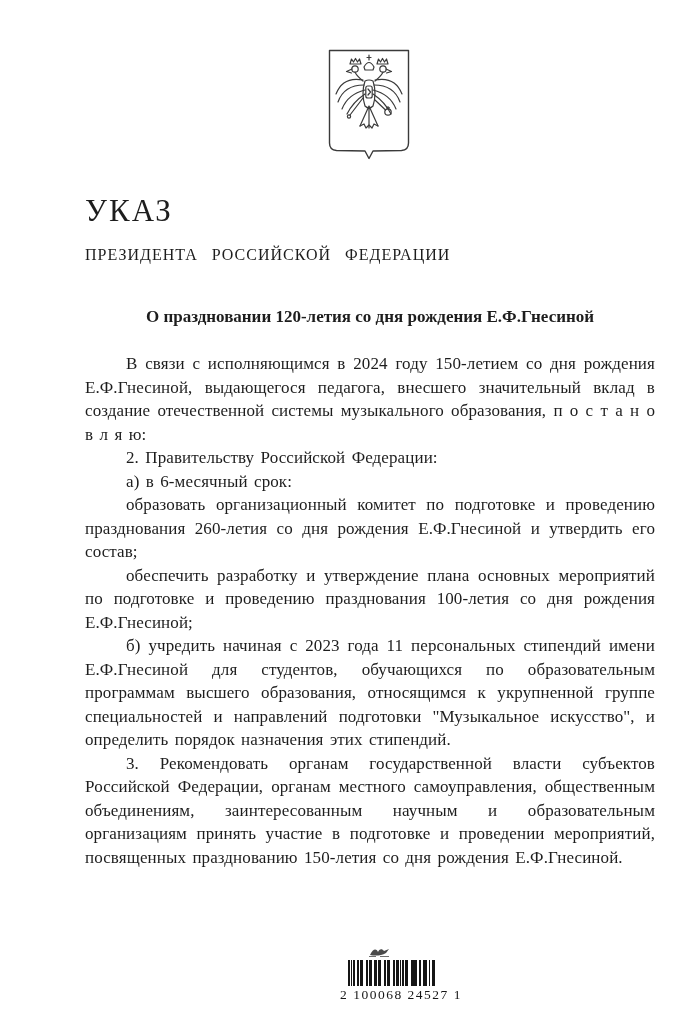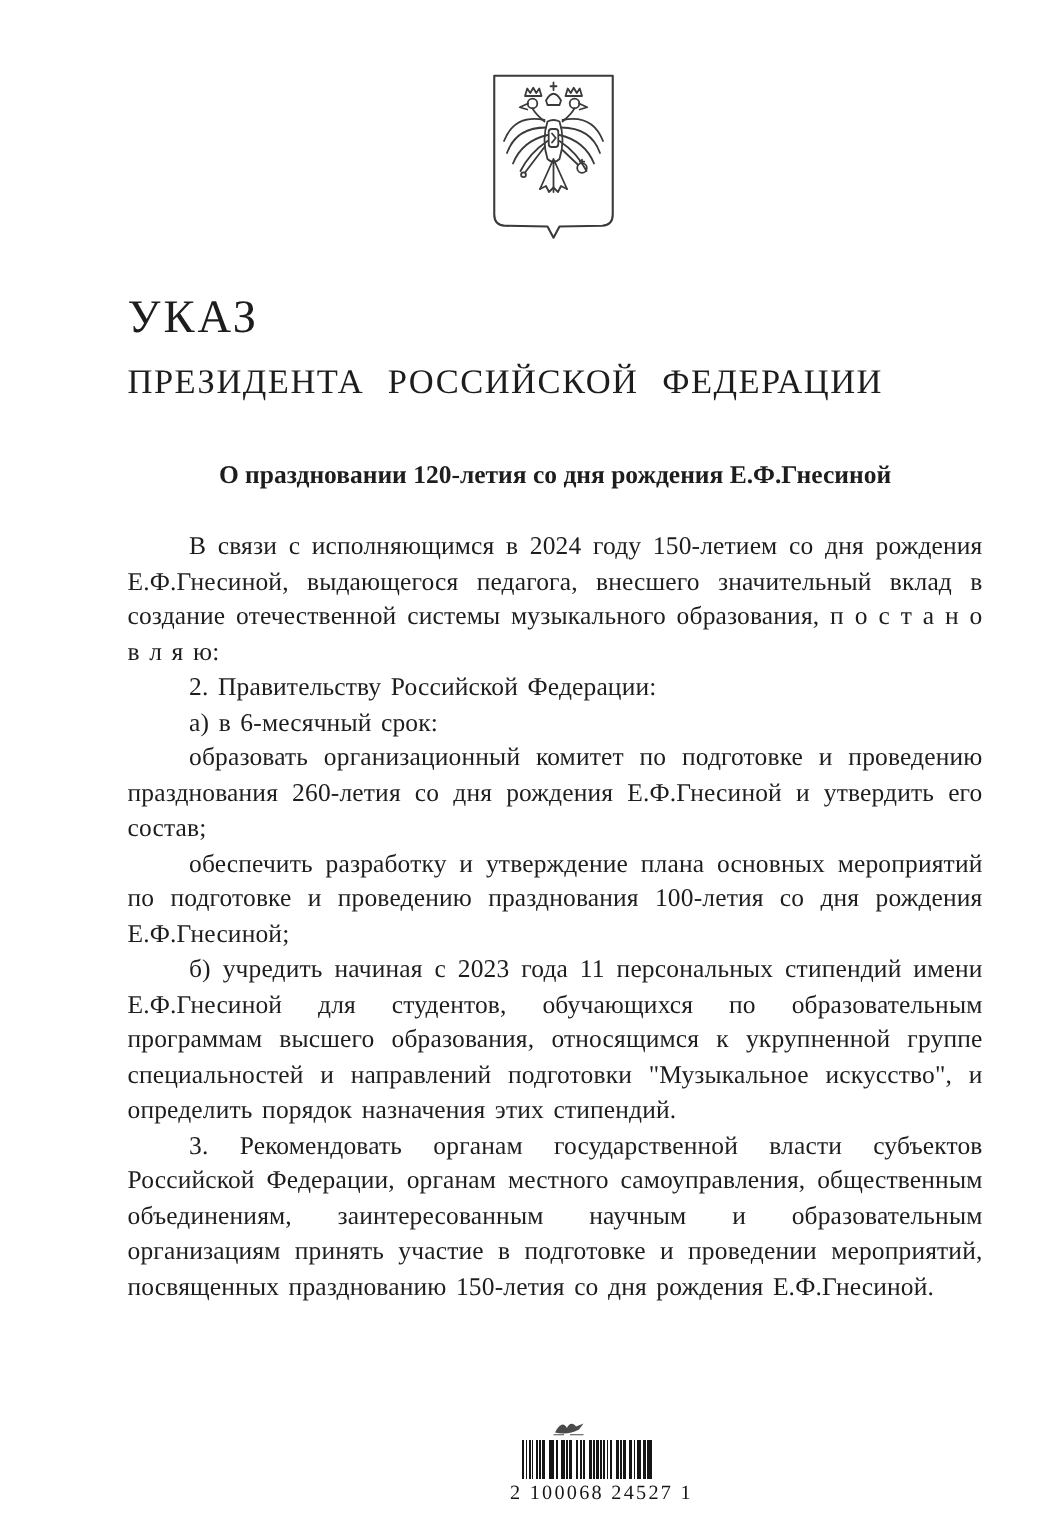--- a/index.html
+++ b/index.html
@@ -21,21 +21,21 @@
     position:absolute; top:174px; left:85px; width:570px;
     text-align:left;
     margin-top:20px;
   }
   .doc-title {
     font-size:31px; letter-spacing:2px; font-weight:400;
     line-height:34px;
   }
   .doc-issuer {
     margin-top:16px;
-    font-size:23px; letter-spacing:1px; word-spacing:9px;
+    font-size:16px; letter-spacing:1px; word-spacing:9px;
     line-height:22px;
   }
   .doc-subject {
     position:absolute; top:306px; left:85px; width:570px;
     text-align:center; font-weight:bold; font-size:17px;
     line-height:22px;
   }
   .doc-body {
     position:absolute; top:352px; left:85px; width:570px;
     font-size:17px; line-height:23.5px;

